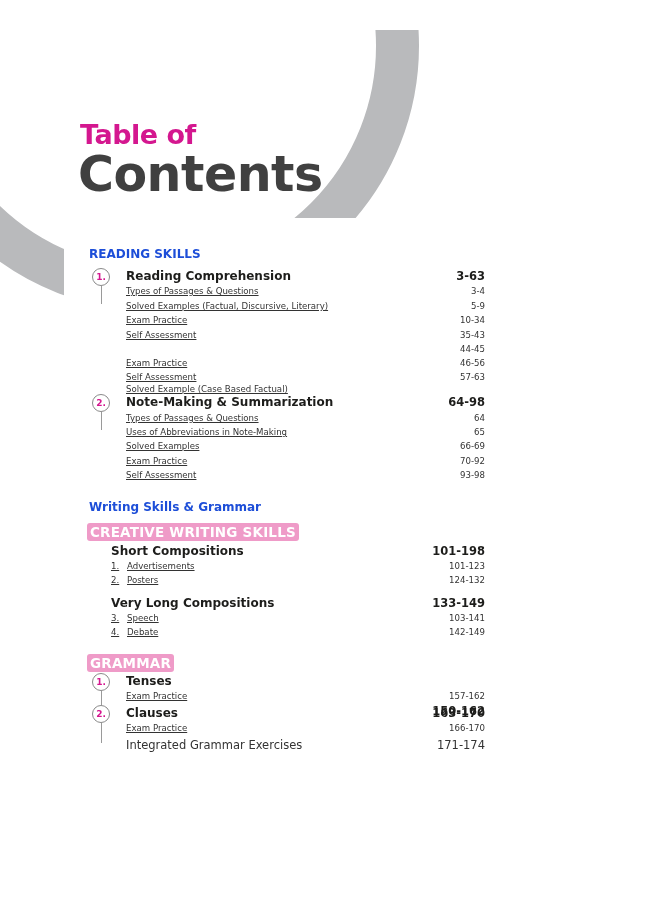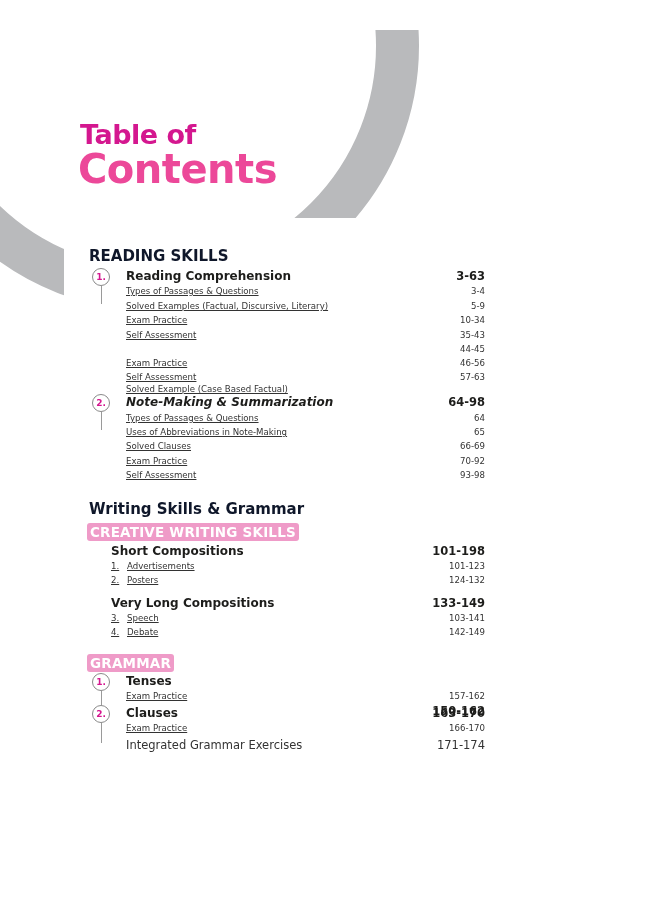--- a/index.html
+++ b/index.html
@@ -1,24 +1,24 @@
 <!DOCTYPE html>
 <html><head>
 <meta charset="utf-8">
 <style>
   html, body { margin:0; padding:0; background:#ffffff; }
   body { width:660px; height:900px; position:relative; overflow:hidden;
          font-family:"DejaVu Sans", "Liberation Sans", sans-serif; color:#1d1d1b; }
   .arc { position:absolute; left:0; top:0; width:660px; height:900px; z-index:0; }
   .title1 { position:absolute; left:80px; top:119px; font-size:27px; font-weight:bold;
             color:#d4178f; letter-spacing:-0.5px; z-index:1; }
-  .title2 { position:absolute; left:78px; top:146px; font-size:40px; font-weight:bold;
-            color:#ec4899; letter-spacing:-0.5px; z-index:1; }
+  .title2 { position:absolute; left:78px; top:146px; font-size:49px; font-weight:bold;
+            color:#404040; letter-spacing:-0.5px; z-index:1; }
   .abs { position:absolute; z-index:1; white-space:nowrap; }
-  .sec-head { font-size:15px; font-weight:bold; color:#0f172a;text-align:center; }
+  .sec-head { font-size:12px; font-weight:bold; color:#1d4ed8;text-align:center; }
   .chap { font-size:12px; font-weight:bold; color:#1d1d1b; }
   .sub { font-size:8.6px; color:#333;text-decoration:underline; }
   .pg { position:absolute; right:175px; text-align:right; white-space:nowrap; z-index:1; }
   .pg.big { font-size:11.5px; font-weight:bold; color:#1d1d1b; }
   .pg.small { font-size:8.6px; color:#333; }
   .pg.mid { font-size:11.5px; color:#333; }
   .pill { position:absolute; background:#ef9bc8; color:#fff; font-weight:bold;
           font-size:13.5px; padding:1px 3px; border-radius:3px; letter-spacing:0.2px; z-index:1; }
   .badge { position:absolute; width:16px; height:16px; border:1.2px solid #8a8a8a; border-radius:50%;
            background:#fff; color:#d4178f; font-size:9px; font-weight:bold; text-align:center;
@@ -59,28 +59,28 @@
 <div class="pg small" style="top:330px;">35-43</div>
 <div class="abs sub" style="left:126px;top:344px;margin-top:40px;">Solved Example (Case Based Factual)</div>
 <div class="pg small" style="top:344px;">44-45</div>
 <div class="abs sub" style="left:126px;top:358px;">Exam Practice</div>
 <div class="pg small" style="top:358px;">46-56</div>
 <div class="abs sub" style="left:126px;top:372px;">Self Assessment</div>
 <div class="pg small" style="top:372px;">57-63</div>
 
 <div class="badge" style="left:92px;top:394px;">2.</div>
 <div class="vline" style="left:101px;top:412px;height:18px;"></div>
-<div class="abs chap" style="left:126px;top:395px;font-style:italic;">Note-Making &amp; Summarization</div>
+<div class="abs chap" style="left:126px;top:395px;">Note-Making &amp; Summarization</div>
 <div class="pg big" style="top:395px;">64-98</div>
 
 <div class="abs sub" style="left:126px;top:413px;">Types of Passages &amp; Questions</div>
 <div class="pg small" style="top:413px;">64</div>
 <div class="abs sub" style="left:126px;top:427px;">Uses of Abbreviations in Note-Making</div>
 <div class="pg small" style="top:427px;">65</div>
-<div class="abs sub" style="left:126px;top:441px;">Solved Clauses</div>
+<div class="abs sub" style="left:126px;top:441px;">Solved Examples</div>
 <div class="pg small" style="top:441px;">66-69</div>
 <div class="abs sub" style="left:126px;top:456px;">Exam Practice</div>
 <div class="pg small" style="top:456px;">70-92</div>
 <div class="abs sub" style="left:126px;top:470px;">Self Assessment</div>
 <div class="pg small" style="top:470px;">93-98</div>
 
 <div class="abs sec-head" style="left:89px;top:500px;">Writing Skills &amp; Grammar</div>
 <div class="pill" style="left:87px;top:523px;">CREATIVE WRITING SKILLS</div>
 
 <div class="abs chap" style="left:111px;top:544px;">Short Compositions</div>

